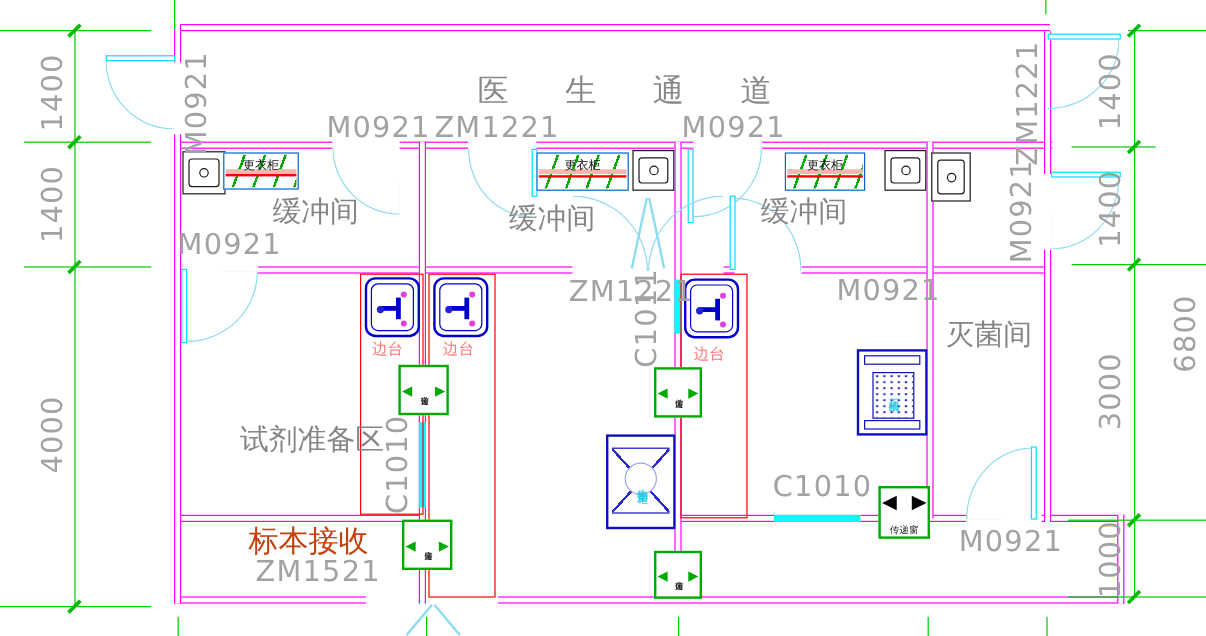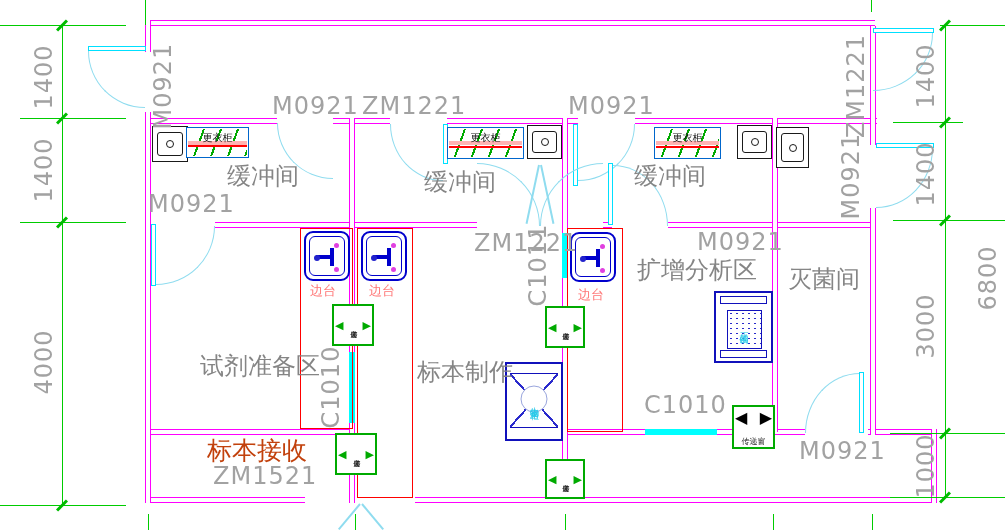--- a/index.html
+++ b/index.html
@@ -256,26 +256,25 @@
     <span class="cyv">生物安全柜</span>
   </div>
 
   <div class="a ster" style="left:714px;top:291px;width:59px;height:72px">
     <div class="tb"></div>
       <div class="bb"></div>
       <div class="dots"></div>
     <span class="cyv">灭菌锅</span>
   </div>
 
+  <div class="a sp" style="left:398px;top:58px">医生通道</div>
   <div class="a room" style="left:227px;top:160px">缓冲间</div>
   <div class="a room" style="left:424px;top:166px">缓冲间</div>
   <div class="a room" style="left:634px;top:160px">缓冲间</div>
   <div class="a room" style="left:200px;top:350px">试剂准备区</div>
-  <div class="a room" style="left:417px;top:356px">标本制作</div>
-  <div class="a room" style="left:637px;top:254px">扩增分析区</div>
   <div class="a room" style="left:788px;top:263px">灭菌间</div>
   <div class="a room dark" style="left:207px;top:434px">标本接收</div>
 
   <div class="a t" style="left:272px;top:92px">M0921</div>
   <div class="a t" style="left:362px;top:92px">ZM1221</div>
   <div class="a t" style="left:568px;top:92px">M0921</div>
   <div class="a t" style="left:148px;top:190px">M0921</div>
   <div class="a t" style="left:474px;top:229px">ZM1221</div>
   <div class="a t" style="left:697px;top:228px">M0921</div>
   <div class="a t" style="left:644px;top:391px">C1010</div>

